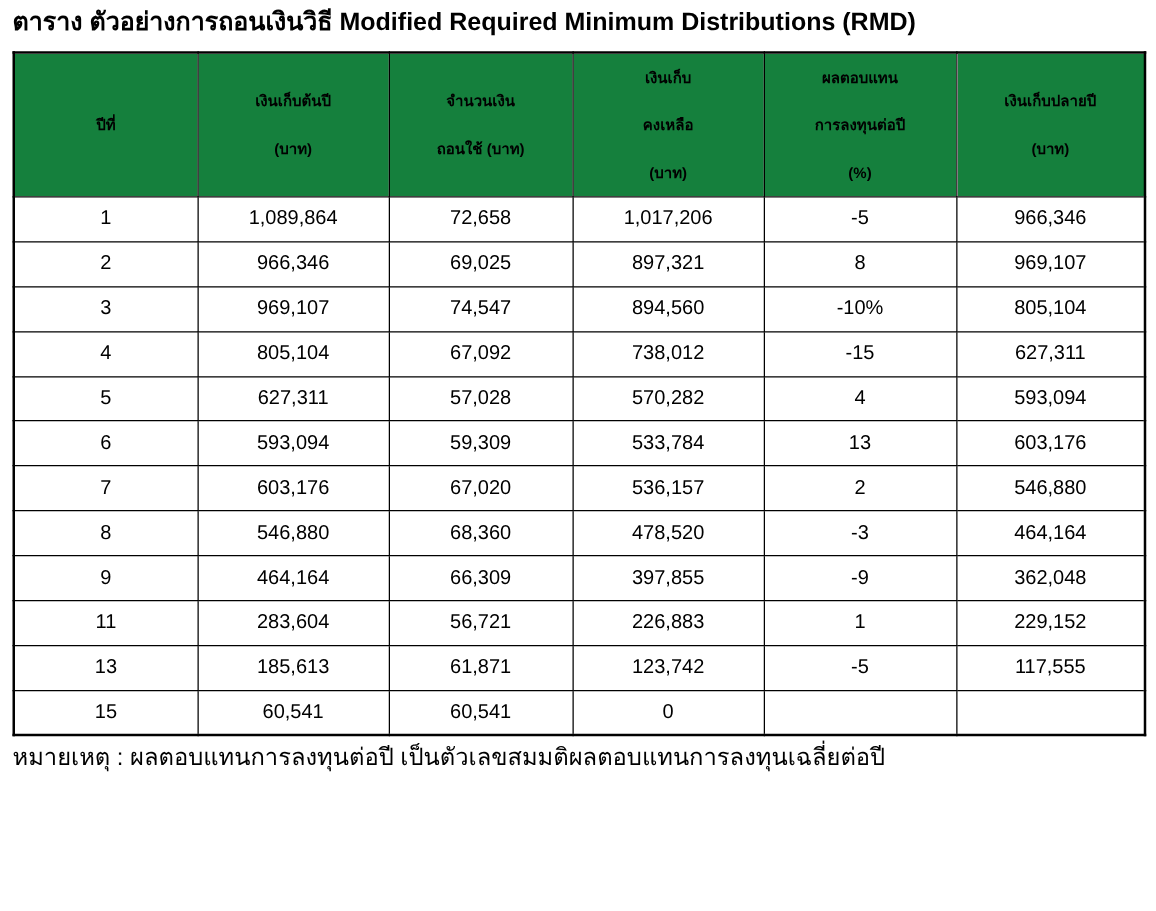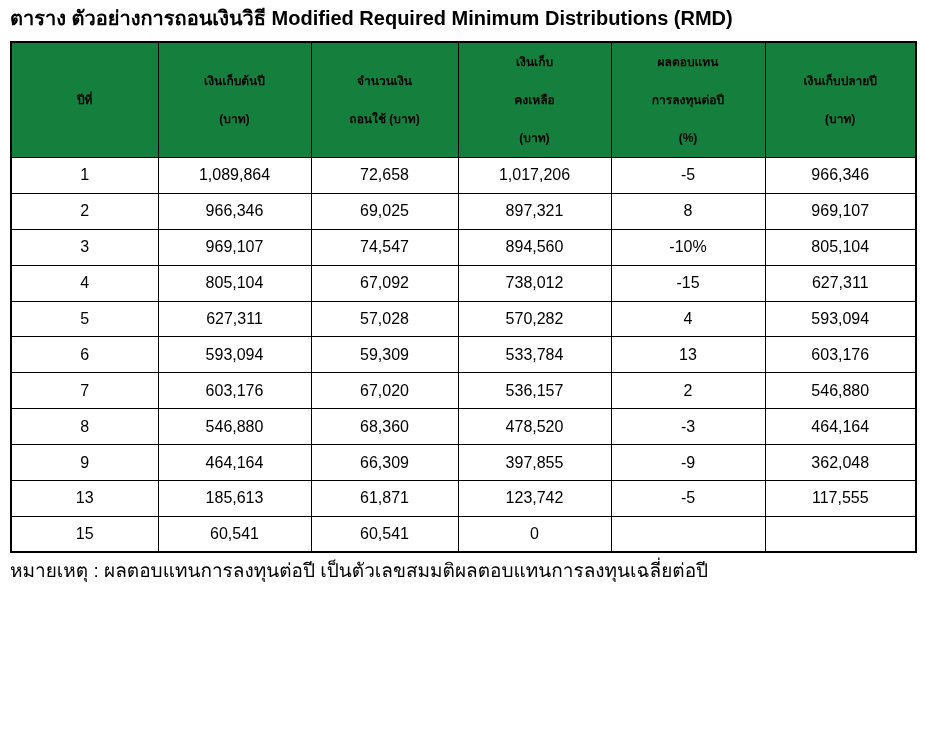--- a/index.html
+++ b/index.html
@@ -157,20 +157,28 @@
         </tr>
         <tr>
           <td>9</td>
           <td>464,164</td>
           <td>66,309</td>
           <td>397,855</td>
           <td>-9</td>
           <td>362,048</td>
         </tr>
         <tr>
+          <td>11</td>
+          <td>283,604</td>
+          <td>56,721</td>
+          <td>226,883</td>
+          <td>1</td>
+          <td>229,152</td>
+        </tr>
+        <tr>
           <td>13</td>
           <td>185,613</td>
           <td>61,871</td>
           <td>123,742</td>
           <td>-5</td>
           <td>117,555</td>
         </tr>
         <tr>
           <td>15</td>
           <td>60,541</td>

